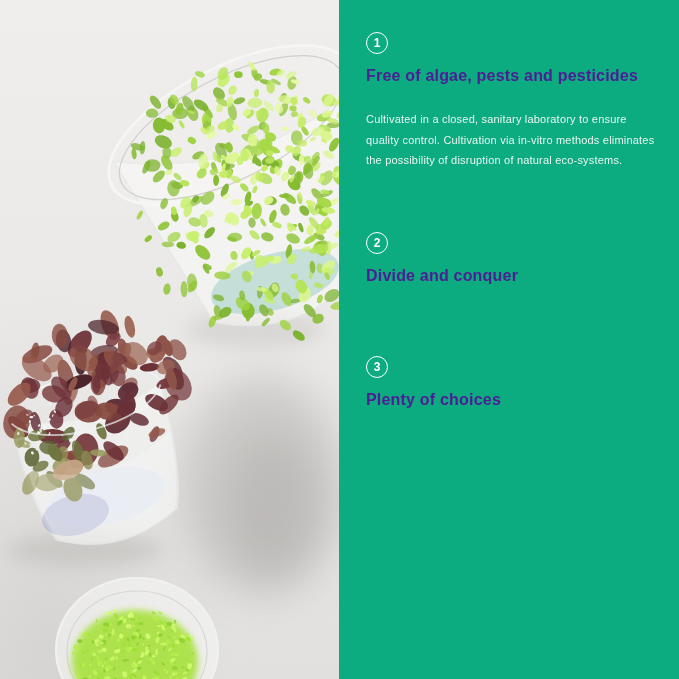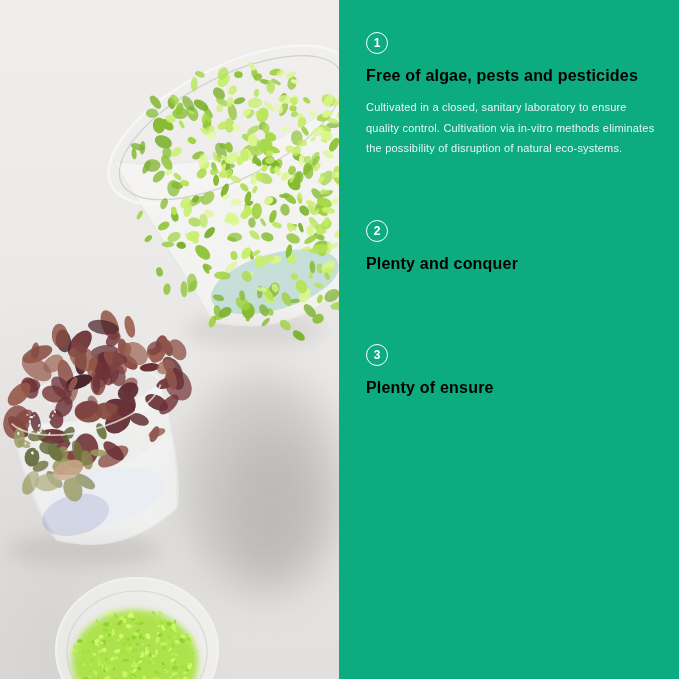--- a/index.html
+++ b/index.html
@@ -29,28 +29,28 @@
     width: 20px; height: 20px;
     border: 1.6px solid #ffffff;
     border-radius: 50%;
     color: #ffffff;
     font-size: 12px; font-weight: 600;
     display: flex; align-items: center; justify-content: center;
     line-height: 1;
   }
   .feature h2 {
     margin: 13px 0 0 0;
-    color: #000000;
+    color: #4c1d95;
     font-size: 16px;
     font-weight: 700;
     letter-spacing: 0.2px;
     white-space: nowrap;
   }
   .feature p {
-    margin: 12px 0 0 0;
+    margin: 24px 0 0 0;
     max-width: 290px;
     color: rgba(255,255,255,0.9);
     font-size: 11px;
     line-height: 20.5px;
     letter-spacing: 0.2px;
   }
 </style>
 </head>
 <body>
 
@@ -868,22 +868,22 @@
   <div class="panel" style="background: rgb(13, 171, 128); color: rgb(255, 255, 255);">
 
     <section class="feature s1">
       <div class="num-badge">1</div>
       <h2>Free of algae, pests and pesticides</h2>
       <p>Cultivated in a closed, sanitary laboratory to ensure quality control. Cultivation via in-vitro methods eliminates the possibility of disruption of natural eco-systems.</p>
     </section>
 
     <section class="feature s2">
       <div class="num-badge">2</div>
-      <h2>Plenty and conquer</h2>
+      <h2>Divide and conquer</h2>
     </section>
 
     <section class="feature s3">
       <div class="num-badge">3</div>
-      <h2>Plenty of ensure</h2>
+      <h2>Plenty of choices</h2>
     </section>
 
   </div>
 </div>
 
 </body></html>

